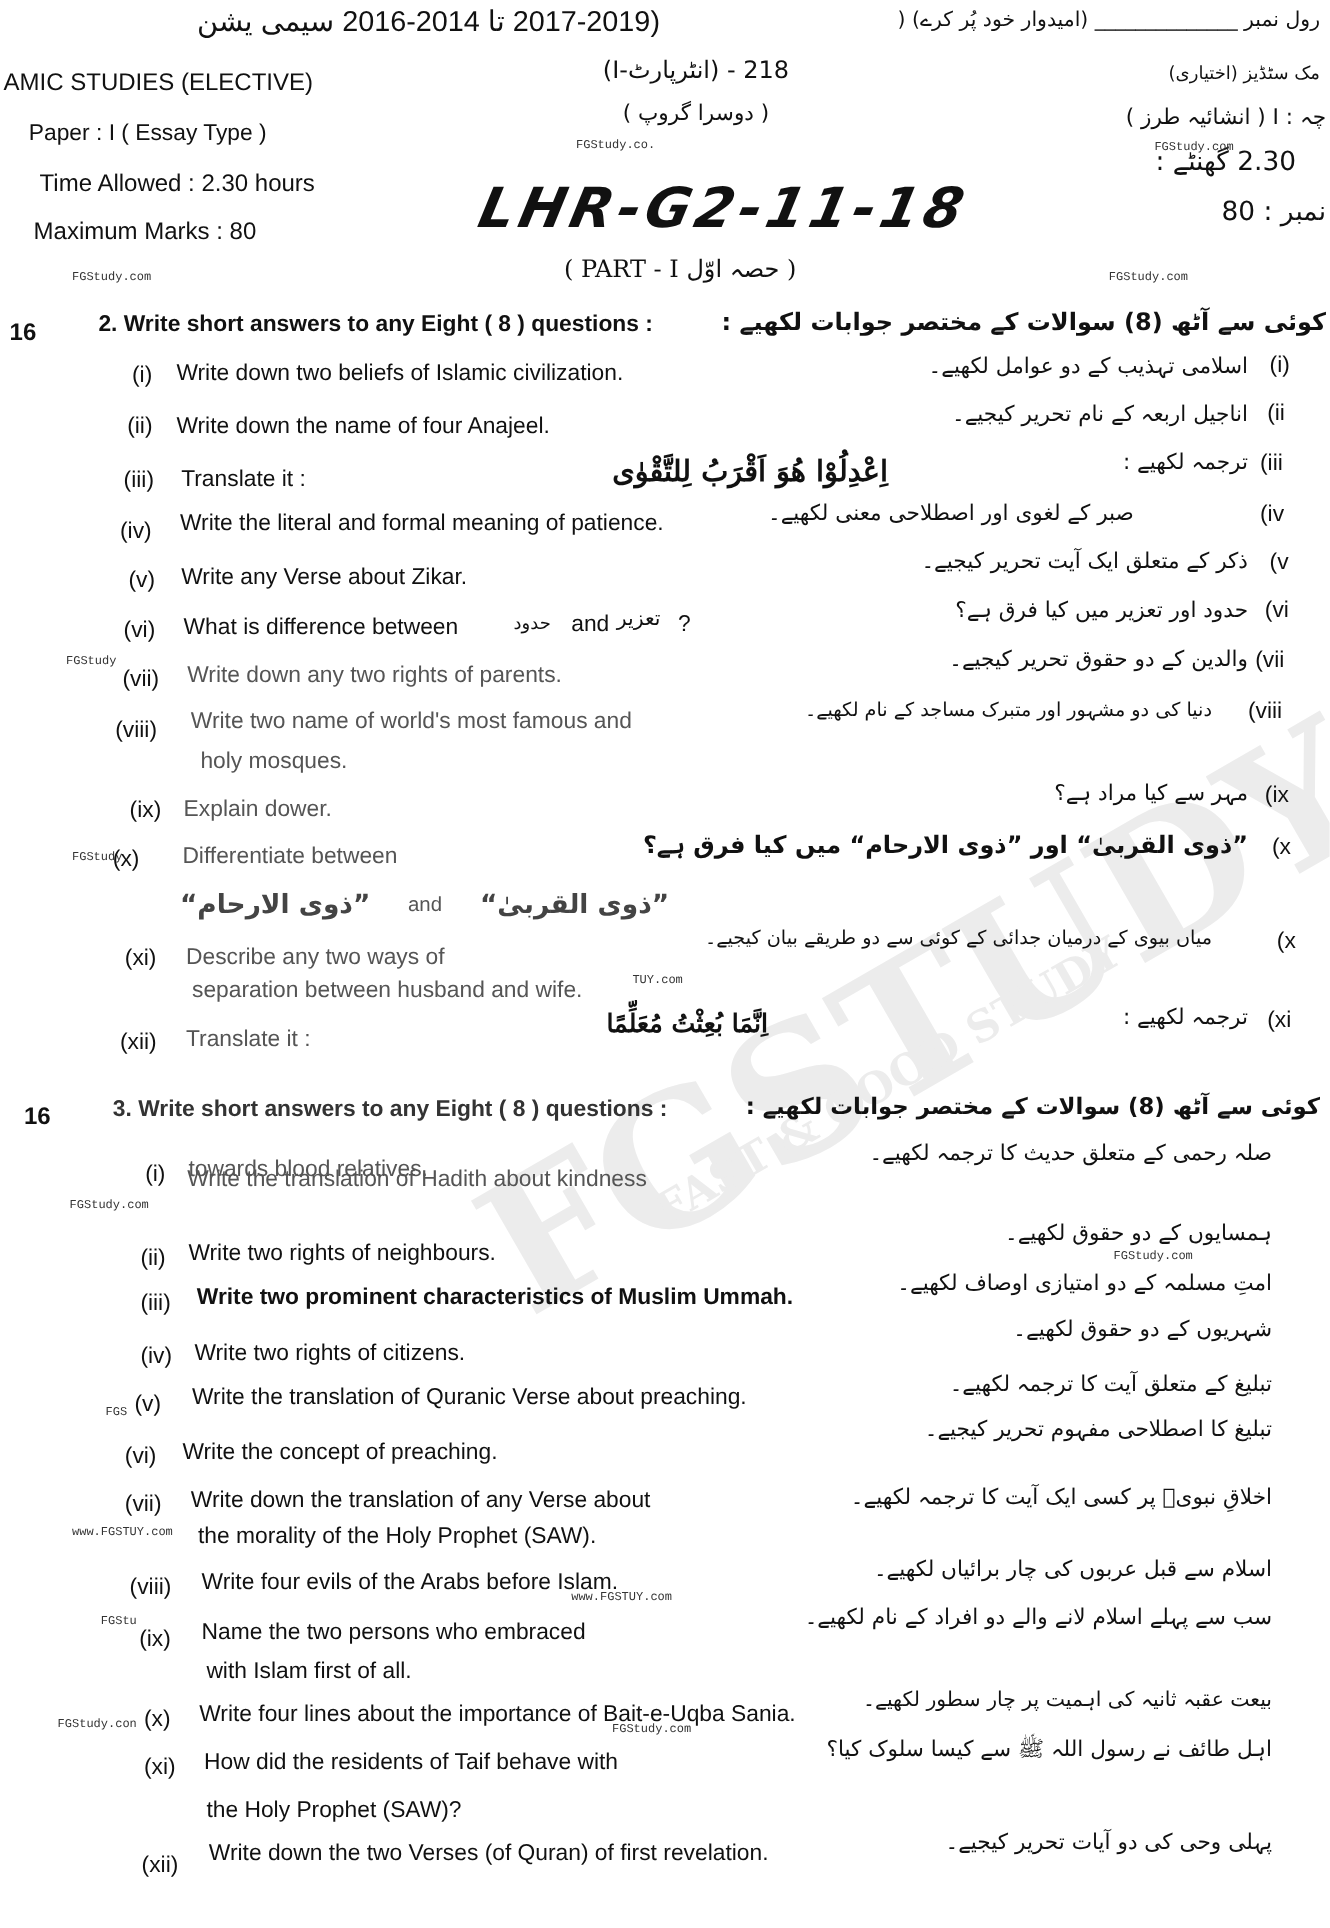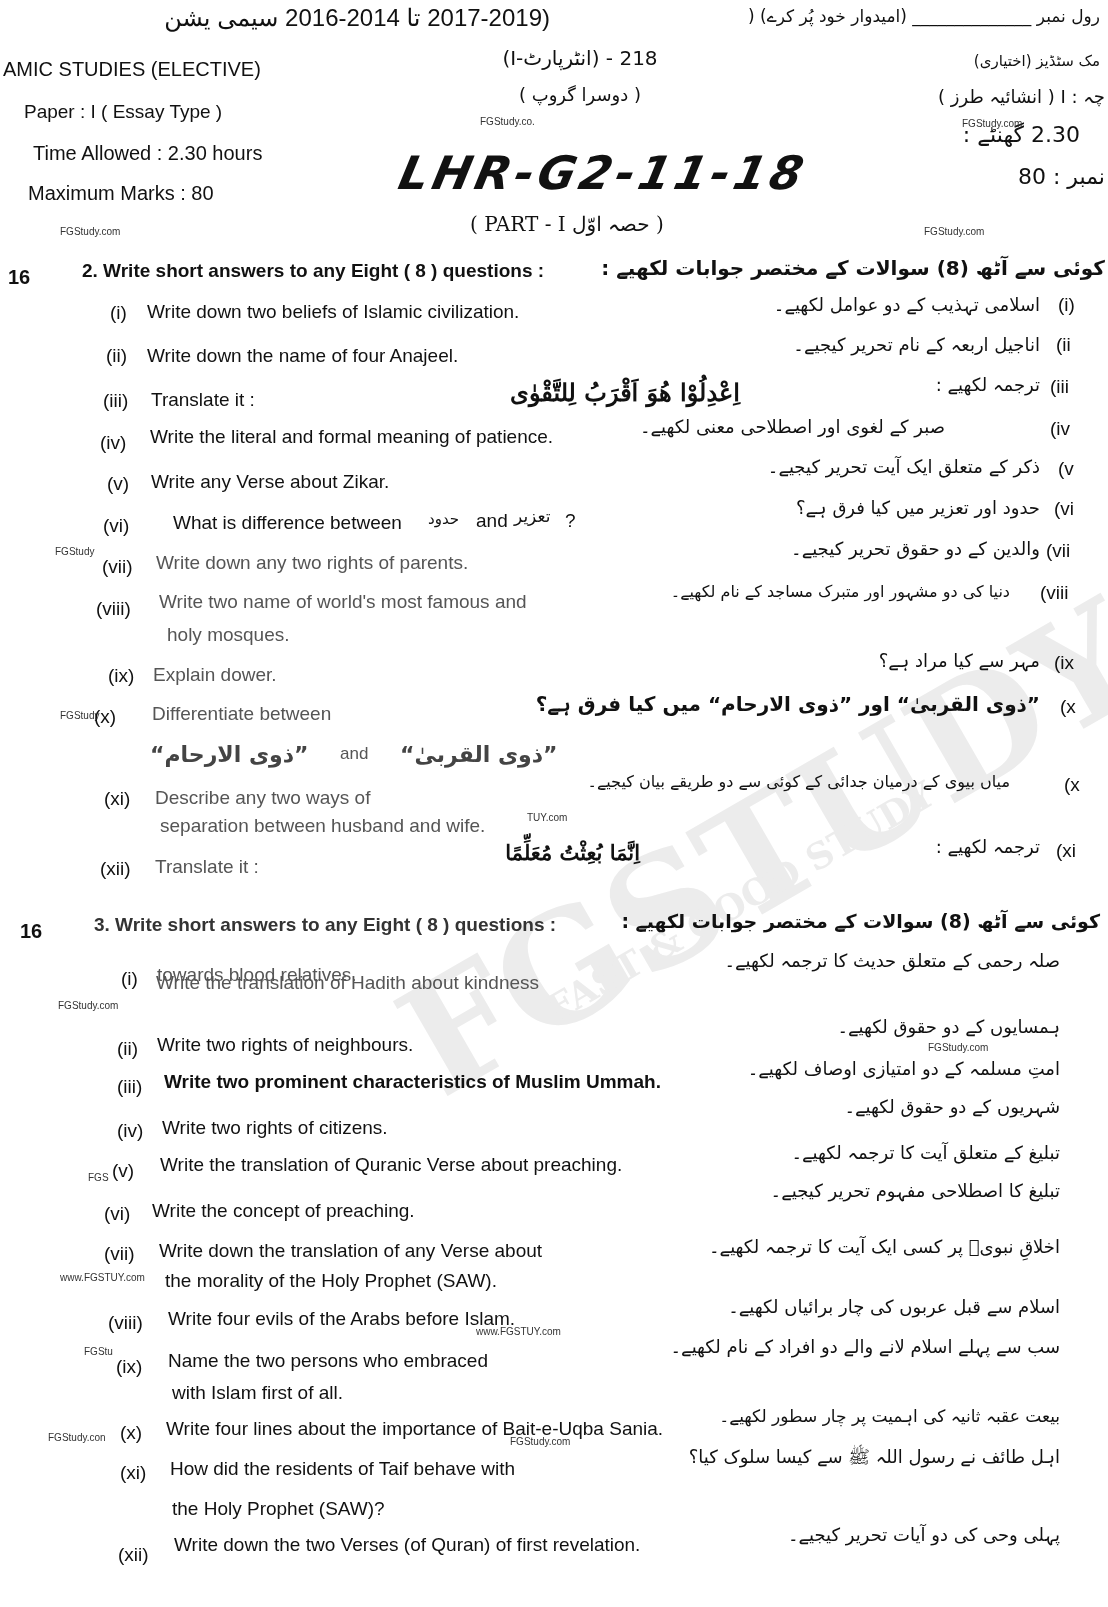--- a/index.html
+++ b/index.html
@@ -3,21 +3,21 @@
 <meta charset="utf-8">
 <style>
   html, body { margin: 0; padding: 0; background: #ffffff; }
   body { width: 1108px; height: 1607px; position: relative; overflow: hidden;
          font-family: "Liberation Sans", sans-serif; color: #111; }
   .abs { position: absolute; white-space: nowrap; }
   .en { font-family: "Liberation Sans", sans-serif; font-size: 19px; }
   .ur { font-family: "DejaVu Sans", sans-serif; direction: rtl; font-size: 18px; }
   .ar { font-family: "DejaVu Serif", serif; direction: rtl; font-size: 24px; font-weight: bold; }
   .bold { font-weight: bold; }
-  .wm { font-family: Liberation Sans, sans-serif; font-size: 10px; color: #333; }
+  .wm { font-family: Liberation Mono, monospace; font-size: 10px; color: #333; }
   .hand { font-family: "DejaVu Sans", sans-serif; font-style: italic; font-weight: bold;
           font-size: 46px; letter-spacing: 4px; transform: skewX(-12deg); }
   .faded { color: #555; }
   .bgwm { position: absolute; font-family: "DejaVu Serif", serif; font-weight: bold;
           color: #ececec; transform: rotate(-30deg); pointer-events: none; }
 </style>
 </head>
 <body>
 
 <div class="bgwm" style="left:360px; top:760px; font-size:150px;">FGSTUDY</div>
@@ -84,21 +84,21 @@
 
   <div>
     <div class="abs en" style="left:107px; top:473px;">(v)</div>
     <div class="abs en" style="left:151px; top:471px;">Write any Verse about Zikar.</div>
     <div class="abs ur" style="left:640px; top:456px; width:400px; text-align:right;">ذکر کے متعلق ایک آیت تحریر کیجیے۔</div>
     <div class="abs en" style="left:1058px; top:458px;">(v</div>
   </div>
 
   <div>
     <div class="abs en" style="left:103px; top:515px;">(vi)</div>
-    <div class="abs en" style="left:153px; top:512px;margin-left:20px;">What is difference between</div>
+    <div class="abs en" style="left:153px; top:512px;">What is difference between</div>
     <div class="abs ur" style="left:428px; top:510px; font-size:15px;">حدود</div>
     <div class="abs en" style="left:476px; top:510px;">and</div>
     <div class="abs ur" style="left:514px; top:506px; font-size:17px;">تعزیر</div>
     <div class="abs en" style="left:565px; top:510px;">?</div>
     <div class="abs ur" style="left:640px; top:497px; width:400px; text-align:right;">حدود اور تعزیر میں کیا فرق ہے؟</div>
     <div class="abs en" style="left:1054px; top:498px;">(vi</div>
   </div>
 
   <div>
     <div class="abs wm" style="left:55px; top:546px;">FGStudy</div>

